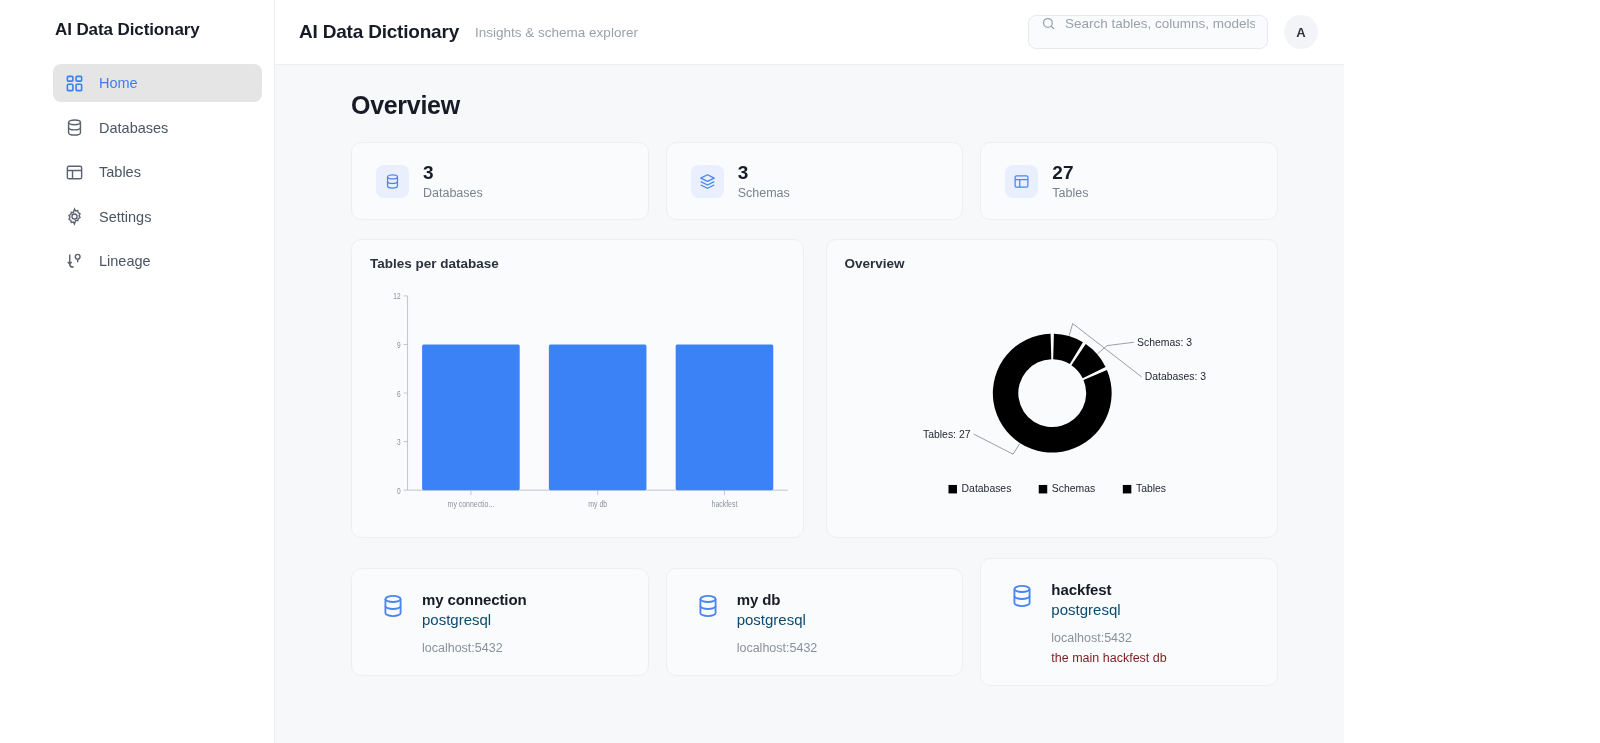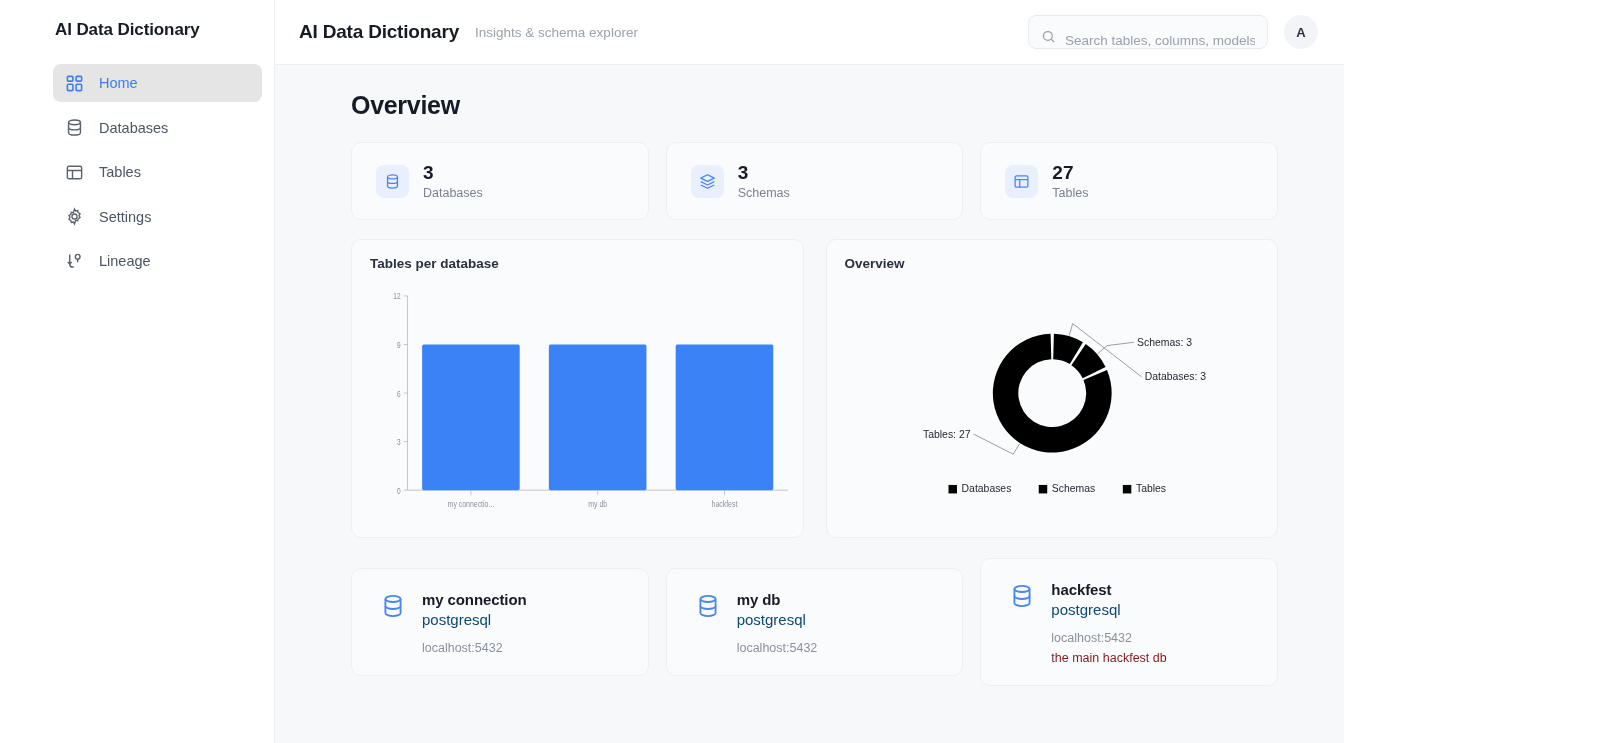--- a/index.html
+++ b/index.html
@@ -46,21 +46,21 @@
     display: flex; align-items: center;
     padding: 0 26px 0 24px;
     flex: 0 0 65px;
   }
   .topbar-title { font-size: 19px; font-weight: bold; color: #171b26; letter-spacing: -0.2px; }
   .topbar-sub { font-size: 13.5px; color: #9aa1ac; margin-left: 16px; }
   .topbar-spacer { flex: 1; }
   .search {
     width: 240px; height: 34px; background: #fafbfc;
     border: 1px solid #e8eaee; border-radius: 8px;
-    display: flex; align-items: flex-end; gap: 9px; padding: 0 12px;
+    display: flex; align-items: flex-start; gap: 9px; padding: 0 12px;
   }
   .search input {
     border: none; outline: none; background: transparent;
     font-size: 13.5px; color: #6b7280; width: 100%;
     font-family: "Liberation Sans", sans-serif;
   }
   .search input::placeholder { color: #9aa1ac; }
   .avatar {
     width: 34px; height: 34px; border-radius: 50%;
     background: #f2f4f7; margin-left: 16px;

